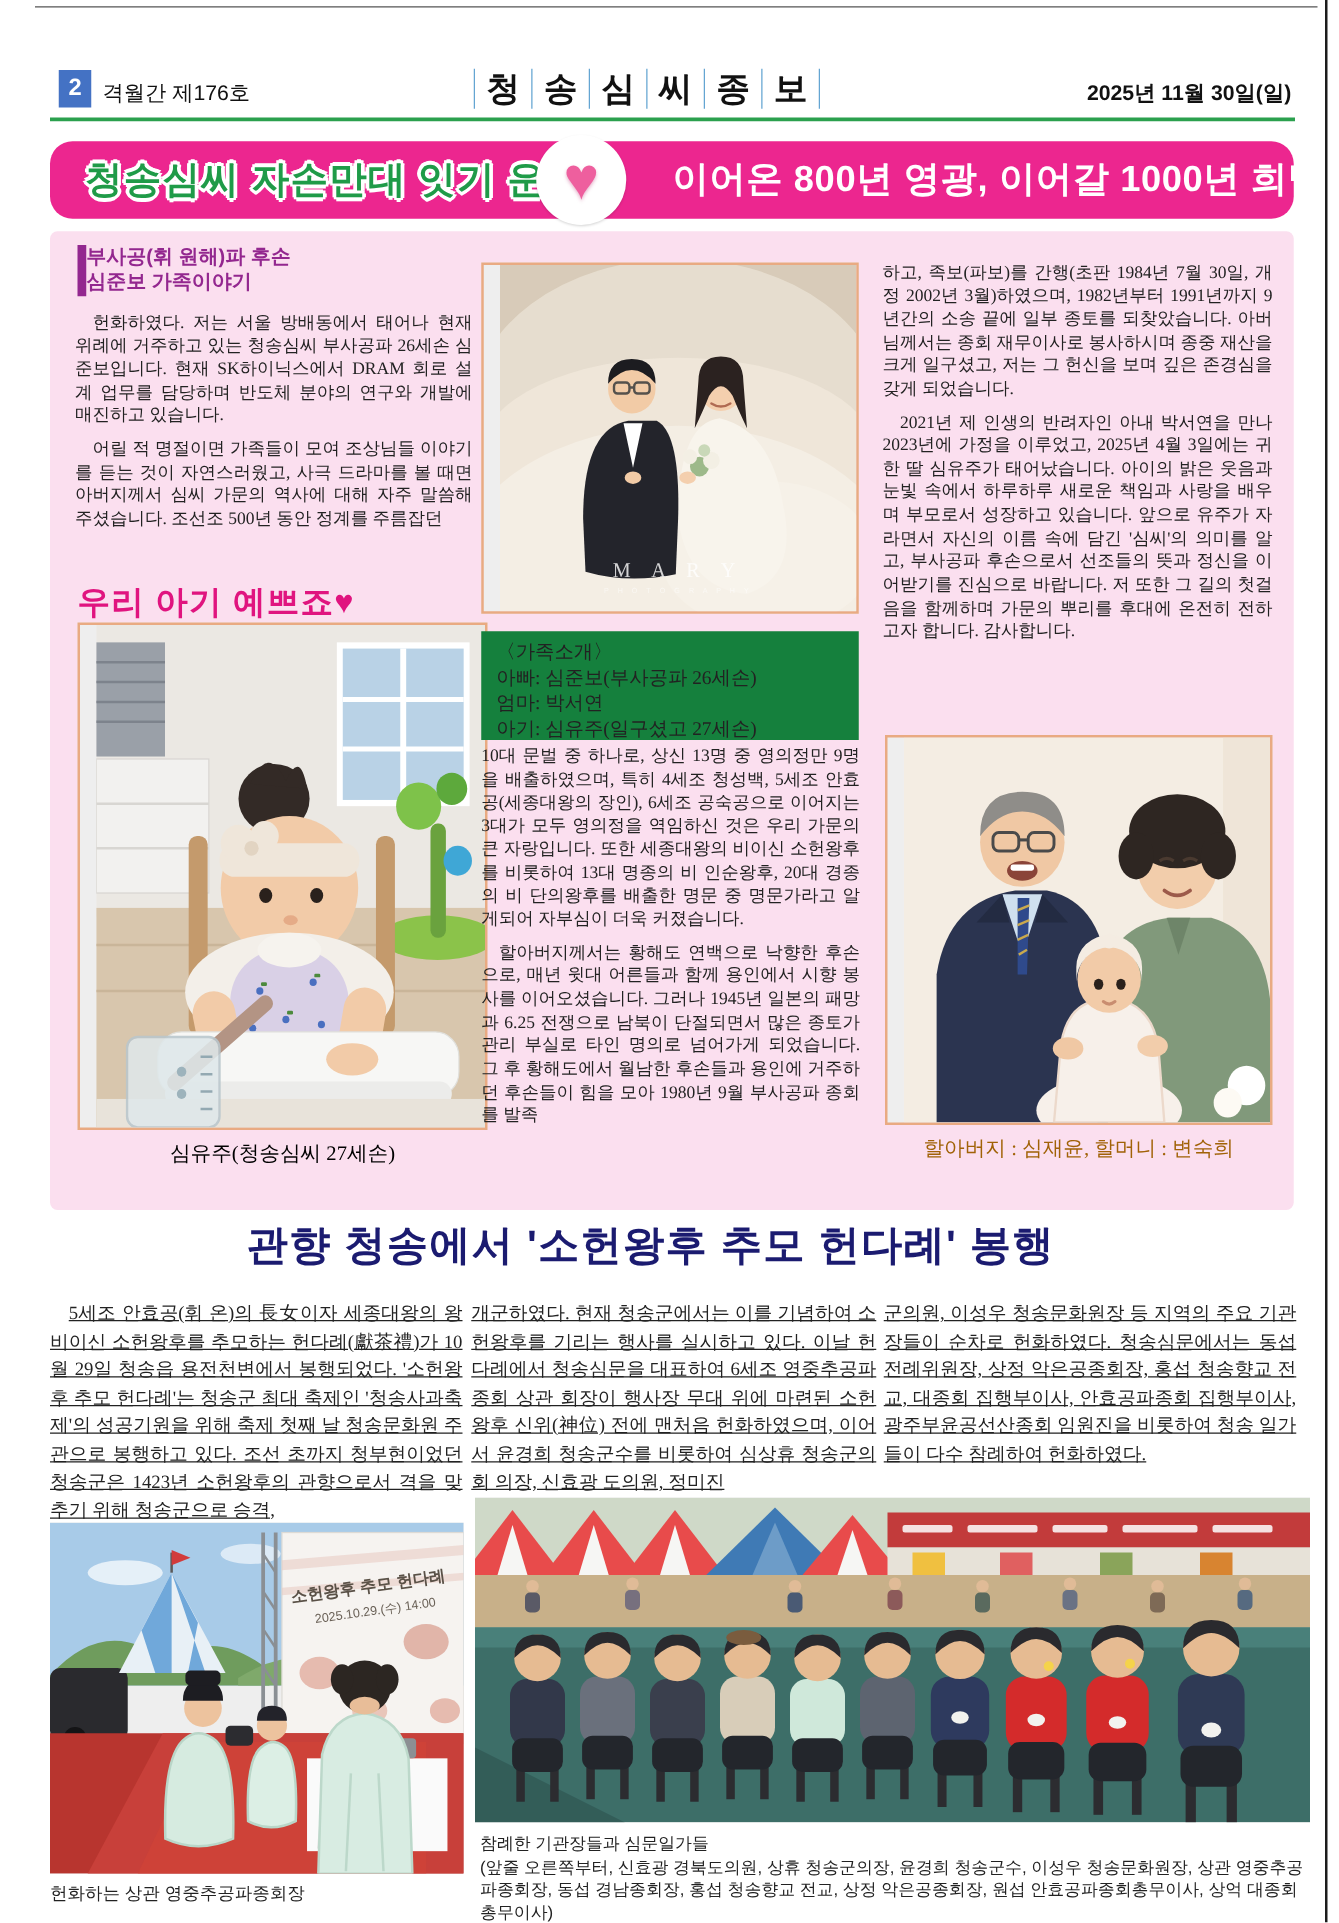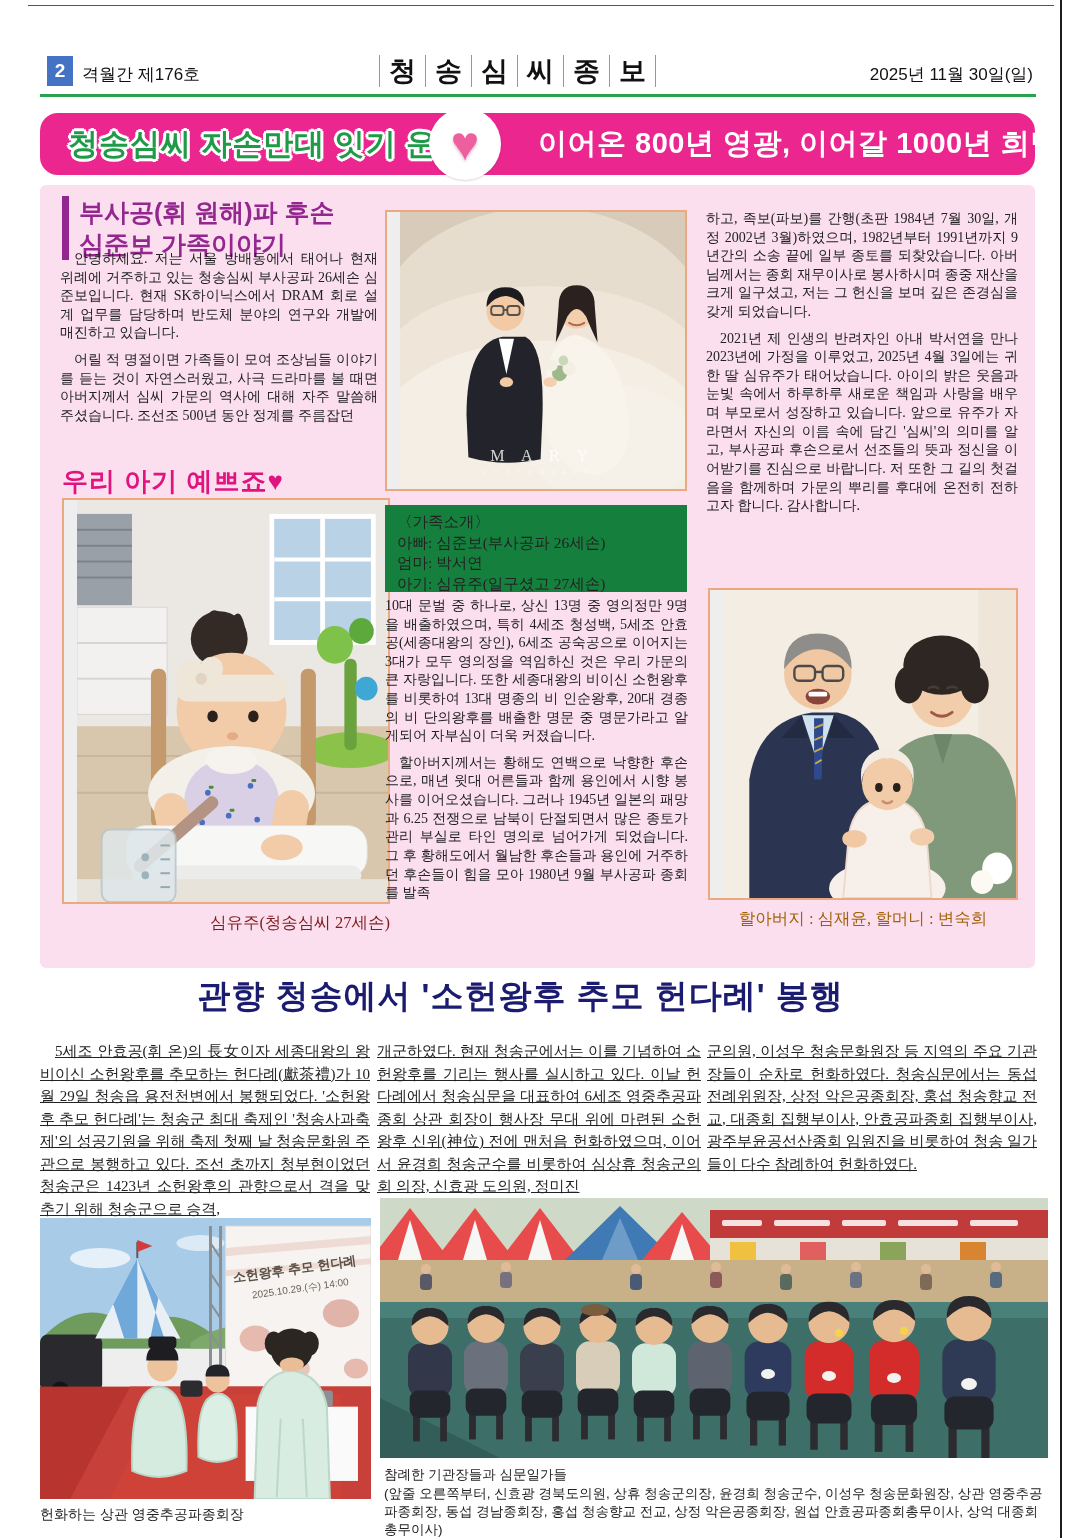--- a/index.html
+++ b/index.html
@@ -15,53 +15,53 @@
   .edge-right{left:1060px;top:0;width:2px;height:1538px;background:#1c1c1c;}
   .edge-top{left:28px;top:5px;width:1026px;height:1px;background:#555;}
 
   
   .pageno{left:47px;top:56px;width:26px;height:30px;background:#4472c4;color:#fff;
     font-size:19px;font-weight:bold;display:flex;align-items:center;justify-content:center;}
   .issue{left:82px;top:63px;font-size:17px;}
   .masthead{left:0;right:36px;top:55px;display:flex;justify-content:center;}
   .masthead span{font-size:27px;font-weight:bold;padding:0 9px;border-left:1px solid #64a5d2;line-height:32px;}
   .masthead span:last-child{border-right:1px solid #64a5d2;}
-  .hdate{right:38px;top:63px;font-size:17px;}
+  .hdate{right:38px;top:63px;font-size:17px;font-weight:bold;}
   .greenline{left:40px;top:94px;width:996px;height:3px;background:#2ba04e;}
 
   
   .banner{left:40px;top:113px;width:995px;height:62px;background:#ec268f;border-radius:18px;}
   .banner-left{left:28px;top:50%;transform:translateY(-50%);font-size:30px;font-weight:900;color:#1f9b48;
     letter-spacing:1px;white-space:nowrap;
     text-shadow:-2px -2px 0 #fff,2px -2px 0 #fff,-2px 2px 0 #fff,2px 2px 0 #fff,0 3px 0 #fff,0 -3px 0 #fff,3px 0 0 #fff,-3px 0 0 #fff;}
   .heart-circle{left:389px;top:-5px;width:72px;height:72px;background:#fff;border-radius:50%;
     display:flex;align-items:center;justify-content:center;box-shadow:0 1px 2px rgba(0,0,0,.15);}
   .heart-glyph{font-size:48px;color:#ee5f9e;line-height:1;text-shadow:0 2px 3px rgba(180,30,100,.35);}
   .banner-right{left:498px;top:50%;transform:translateY(-50%);font-size:29px;font-weight:bold;color:#fff;
     letter-spacing:.5px;white-space:nowrap;}
 
   
   .pinksec{left:40px;top:185px;width:995px;height:783px;background:#fbdfef;border-radius:6px;}
 
-  .famtitle{left:62px;top:196px;width:316px;border-left:7px solid #93278f;padding-left:10px;
-    font-size:25px;font-weight:bold;color:#93278f;line-height:1.28;}
+  .famtitle{left:62px;top:196px;width:316px;border-left:7px solid #93278f;
+    font-size:16px;font-weight:bold;color:#93278f;line-height:1.28;}
 
   .bodytext p{margin:0 0 8px;font-size:14px;line-height:1.33;text-align:justify;color:#222;
     font-family:"Liberation Serif","DejaVu Serif",serif;text-indent:1em;}
   .bodytext p.noindent{text-indent:0;}
 
   .col1paras{left:60px;top:250px;width:318px;}
   .babyheading{left:62px;top:464px;font-size:26px;font-weight:900;color:#e0147f;letter-spacing:1px;}
 
   .photo{box-sizing:border-box;overflow:hidden;background:#eee;}
   .photo svg{display:block;width:100%;height:100%;}
   .frame-orange{border:2px solid #e9aa82;padding-left:13px;}
 
   .babyphoto{left:62px;top:498px;width:328px;height:406px;}
-  .babycaption{left:62px;top:912px;width:328px;text-align:right;font-size:16.5px;color:#7f1d1d;}
+  .babycaption{left:62px;top:912px;width:328px;text-align:center;font-size:16.5px;color:#000000;}
 
   .weddingphoto{left:385px;top:210px;width:302px;height:281px;}
   .familybox{left:385px;top:505px;width:302px;height:87px;background:#15803d;box-sizing:border-box;
     padding:7px 12px;font-family:"Liberation Serif","DejaVu Serif",serif;font-size:15.5px;line-height:1.33;color:#222;}
   .familybox div{white-space:nowrap;}
   .col2paras{left:385px;top:597px;width:303px;}
   .col3paras{left:706px;top:210px;width:312px;}
 
   .gpphoto{left:708px;top:588px;width:310px;height:312px;}
   .gpcaption{left:708px;top:908px;width:310px;text-align:center;font-size:16.5px;color:#a16207;}
@@ -108,21 +108,21 @@
 </div>
 
 <div class="abs pinksec"></div>
 
 <div class="abs famtitle">
   <div>부사공(휘 원해)파 후손</div>
   <div>심준보 가족이야기</div>
 </div>
 
 <div class="abs col1paras bodytext">
-  <p>안녕하세요. 저는 서울 방배동에서 태어나 현재 위례에 거주하고 있는 청송심씨 부사공파 26세손 심준보입니다. 현재 SK하이닉스에서 DRAM 회로 설계 업무를 담당하며 반도체 분야의 연구와 개발에 매진하고 있습니다.</p>
+  <p>헌화하였다. 저는 서울 방배동에서 태어나 현재 위례에 거주하고 있는 청송심씨 부사공파 26세손 심준보입니다. 현재 SK하이닉스에서 DRAM 회로 설계 업무를 담당하며 반도체 분야의 연구와 개발에 매진하고 있습니다.</p>
   <p>어릴 적 명절이면 가족들이 모여 조상님들 이야기를 듣는 것이 자연스러웠고, 사극 드라마를 볼 때면 아버지께서 심씨 가문의 역사에 대해 자주 말씀해 주셨습니다. 조선조 500년 동안 정계를 주름잡던</p>
 </div>
 
 <div class="abs babyheading">우리 아기 예쁘죠♥</div>
 
 <div class="abs photo frame-orange babyphoto">
   <svg viewBox="0 0 328 405" preserveAspectRatio="none">
     <rect width="328" height="235" fill="#ebe8e3"></rect>
     <rect y="228" width="328" height="177" fill="#d8c6ad"></rect>
     <g stroke="#c9b599" stroke-width="2">

